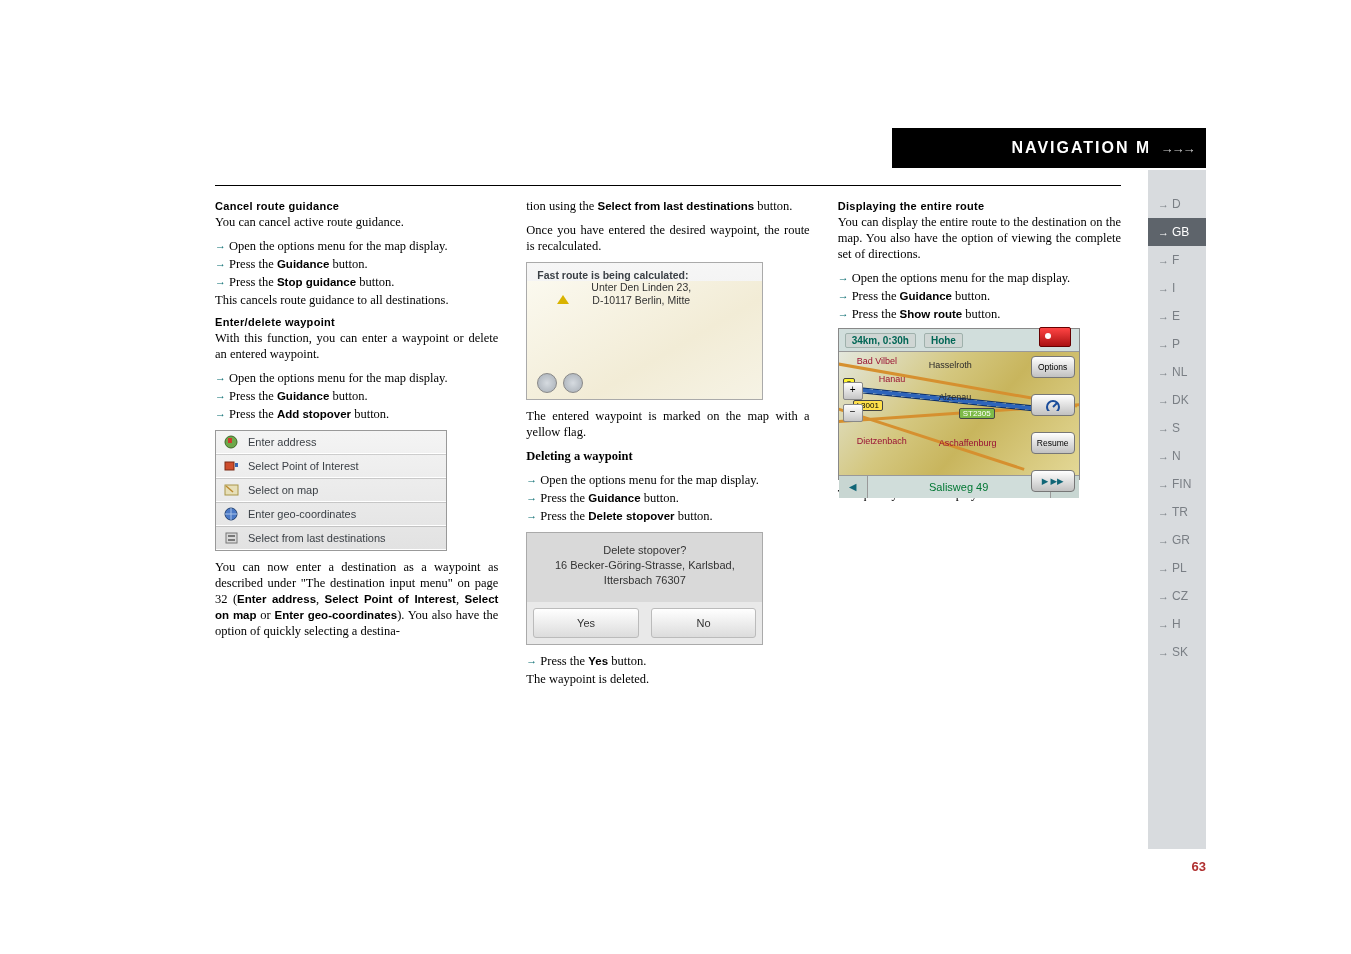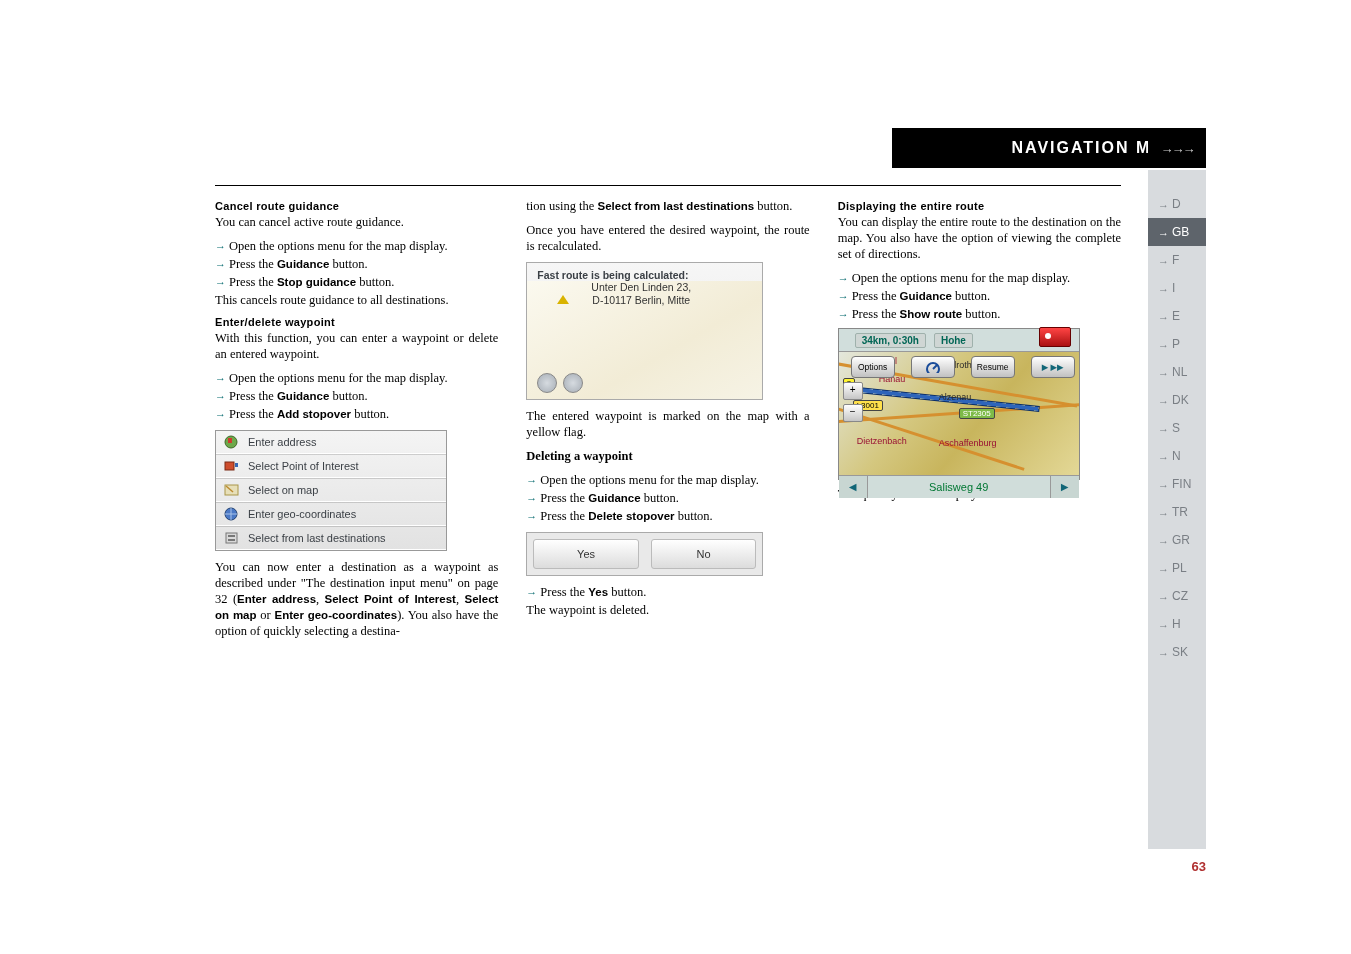--- a/index.html
+++ b/index.html
@@ -214,32 +214,32 @@
   .route-map{
     width:240px;height:150px;
     border:1px solid #888;
     background: linear-gradient(130deg,#e6eceb,#d4c77f 40%,#c8b55d 60%,#e4d998);
     position:relative;
     margin:6px 0;
     font-family:Arial,Helvetica,sans-serif;
   }
   .route-top{
     height:22px;background:#d1dedc;color:#065;font-weight:600;font-size:10px;
-    display:flex;align-items:center; gap:8px;padding:0 16px;
+    display:flex;align-items:center; gap:8px;padding:0 6px;
     border-bottom:1px solid #999;
   }
   .route-chip{background:#cfd6d4;border:1px solid #9fb1ac;padding:1px 6px;border-radius:2px;}
   .map-area{position:relative;height:123px;}
   .roads{position:absolute;inset:0;overflow:hidden;}
   .road-line{
     position:absolute;border-top:3px solid #d6902f;
     transform:rotate(10deg);
   }
   .city{position:absolute;color:#2a2929;font-size:9px;}
-  .options-stack{position:absolute;right:4px;top:4px;display:flex;flex-direction:row;gap:16px;justify-content:center;}
+  .options-stack{position:absolute;right:4px;top:4px;display:flex;flex-direction:column;gap:16px;justify-content:center;}
   .opt-btn{
     width:42px;height:20px;background:linear-gradient(#fff,#c1c1c1);
     border:1px solid #777;border-radius:4px;font-size:8.5px;display:flex;align-items:center;justify-content:center;
   }
   .flag{width:30px;height:18px;background:linear-gradient(#f44,#a11);border:1px solid #600;border-radius:2px;position:absolute;right:8px;top:-2px;}
   .flag:before{content:"";display:block;width:6px;height:6px;background:#fff;border-radius:50%;margin:5px 0 0 5px;}
   .zoom-left{position:absolute;left:4px;top:30px;display:flex;flex-direction:column;gap:4px;}
   .zbtn{width:18px;height:16px;background:linear-gradient(#fff,#c5c5c5);border:1px solid #888;font-size:10px;text-align:center;line-height:14px;border-radius:2px;}
   .road-sign{position:absolute;background:#ffe04b;border:1px solid #444;color:#000;font-size:8px;padding:0 3px;border-radius:2px;}
   .route-line{
@@ -388,20 +388,25 @@
         </div>
 
         <p>The entered waypoint is marked on the map with a yellow flag.</p>
 
         <p><b>Deleting a waypoint</b></p>
         <div class="action"><span class="arrow">→</span><span>Open the options menu for the map display.</span></div>
         <div class="action"><span class="arrow">→</span><span>Press the </span><b class="bold">Guidance</b><span> button.</span></div>
         <div class="action"><span class="arrow">→</span><span>Press the </span><b class="bold">Delete stopover</b><span> button.</span></div>
 
         <div class="stop-box">
+          <div class="stop-top">
+            <div>Delete stopover?</div>
+            <div>16 Becker-Göring-Strasse, Karlsbad,</div>
+            <div>Ittersbach 76307</div>
+          </div>
           <div class="stop-btns">
             <div class="stop-btn">Yes</div>
             <div class="stop-btn">No</div>
           </div>
         </div>
 
         <div class="action"><span class="arrow">→</span><span>Press the </span><b class="bold">Yes</b><span> button.</span></div>
         <p>The waypoint is deleted.</p>
       </div>
 

